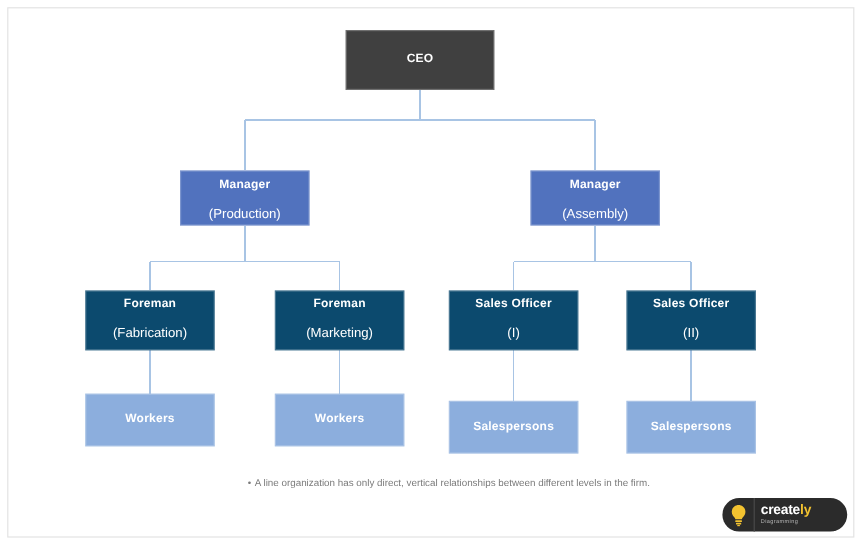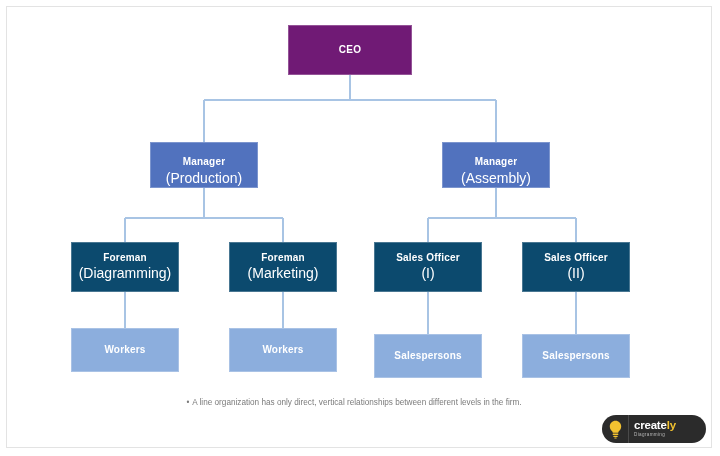--- a/index.html
+++ b/index.html
@@ -23,29 +23,29 @@
     position:absolute;
     box-sizing:border-box;
     display:flex;flex-direction:column;
     align-items:center;justify-content:center;
     color:#ffffff;
     text-align:center;
     border:1px solid rgba(255,255,255,0.25);
     line-height:1.25;
   }
   .node .title{font-weight:bold;font-size:10px;letter-spacing:.2px;}
-  .node .sub{font-size:14px;font-weight:normal;margin-top:1px;}
+  .node .sub{font-size:11px;font-weight:normal;margin-top:12px;}
 
-  .lvl0{background:#701a75;}
+  .lvl0{background:#404040;}
   .lvl1{background:#5172BE;justify-content:flex-end;}
   .lvl2{background:#0c4a6e;}
   .lvl3{background:#8CAEDD;}
 
   #caption{
-    position:absolute;left:134px;top:398px;width:440px;
+    position:absolute;left:154px;top:398px;width:440px;
     font-size:8.2px;color:#7b7b7b;text-align:center;
     white-space:nowrap;
   }
   #caption .bullet{margin-right:3px;}
 
   #logo{
     position:absolute;left:602px;top:415px;
     width:104px;height:28px;
     background:#2b2b2b;border-radius:14px;
     display:flex;align-items:center;
@@ -105,21 +105,21 @@
     <span class="sub">(Production)</span>
   </div>
 
   <div class="node lvl1" style="left:442px;top:142px;width:108px;height:46px;">
     <span class="title">Manager</span>
     <span class="sub">(Assembly)</span>
   </div>
 
   <div class="node lvl2" style="left:71px;top:242px;width:108px;height:50px;">
     <span class="title">Foreman</span>
-    <span class="sub">(Diagramming)</span>
+    <span class="sub">(Fabrication)</span>
   </div>
 
   <div class="node lvl2" style="left:229px;top:242px;width:108px;height:50px;">
     <span class="title">Foreman</span>
     <span class="sub">(Marketing)</span>
   </div>
 
   <div class="node lvl2" style="left:374px;top:242px;width:108px;height:50px;">
     <span class="title">Sales Officer</span>
     <span class="sub">(I)</span>

